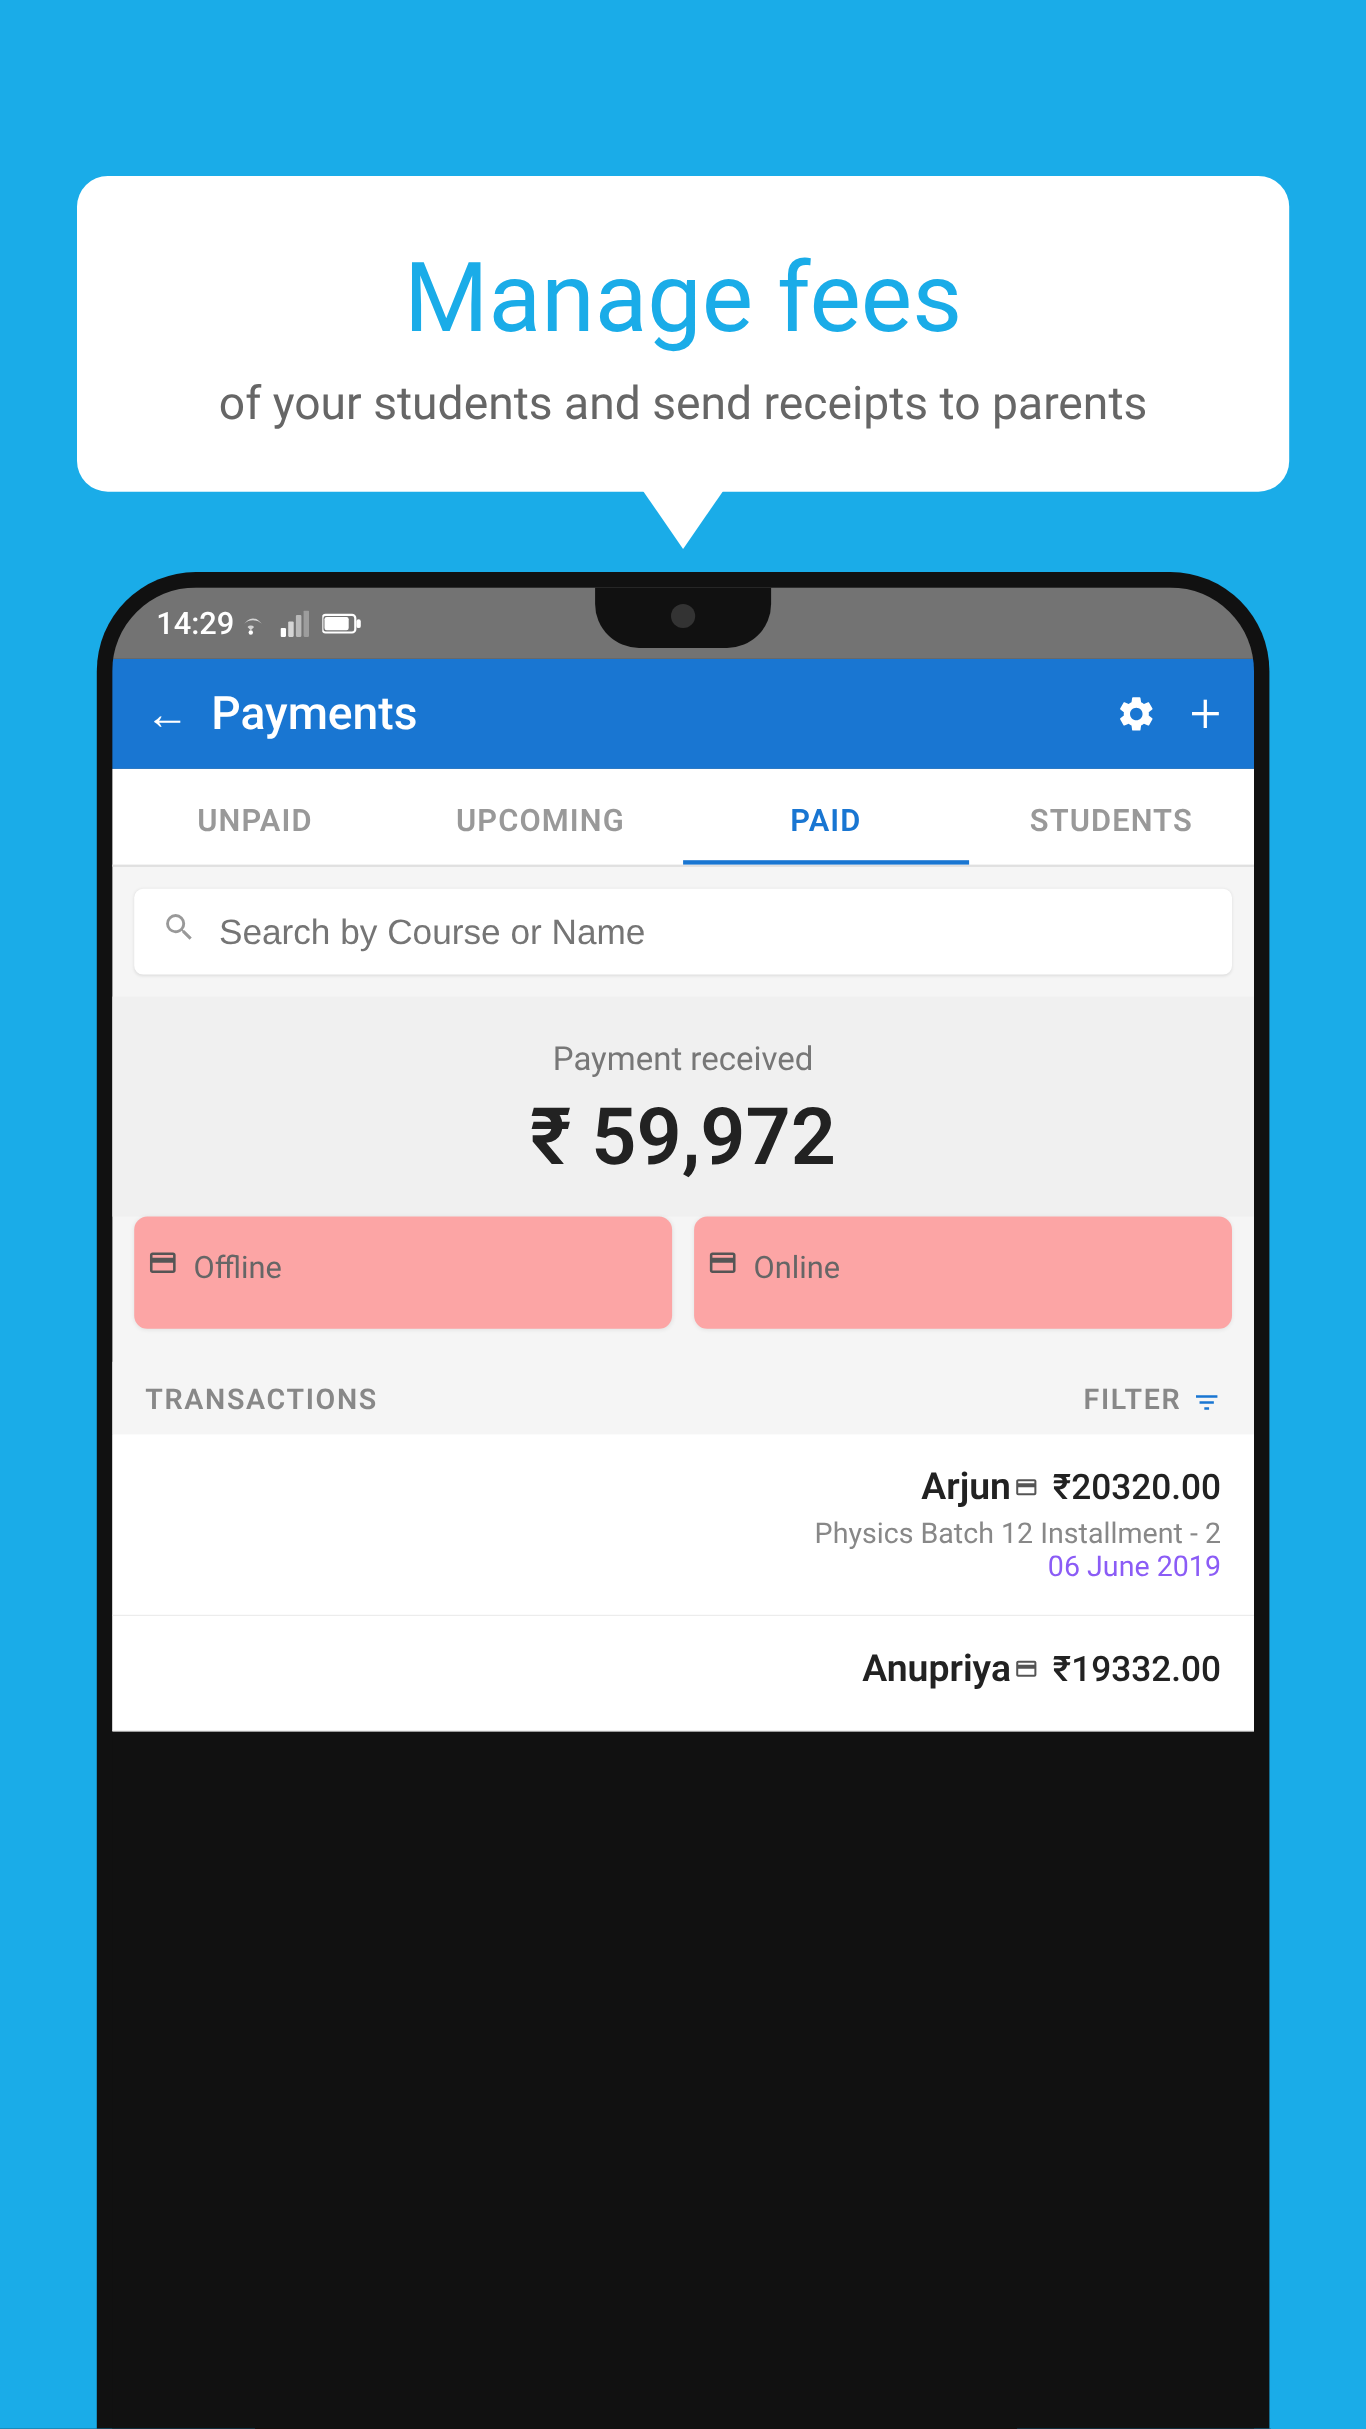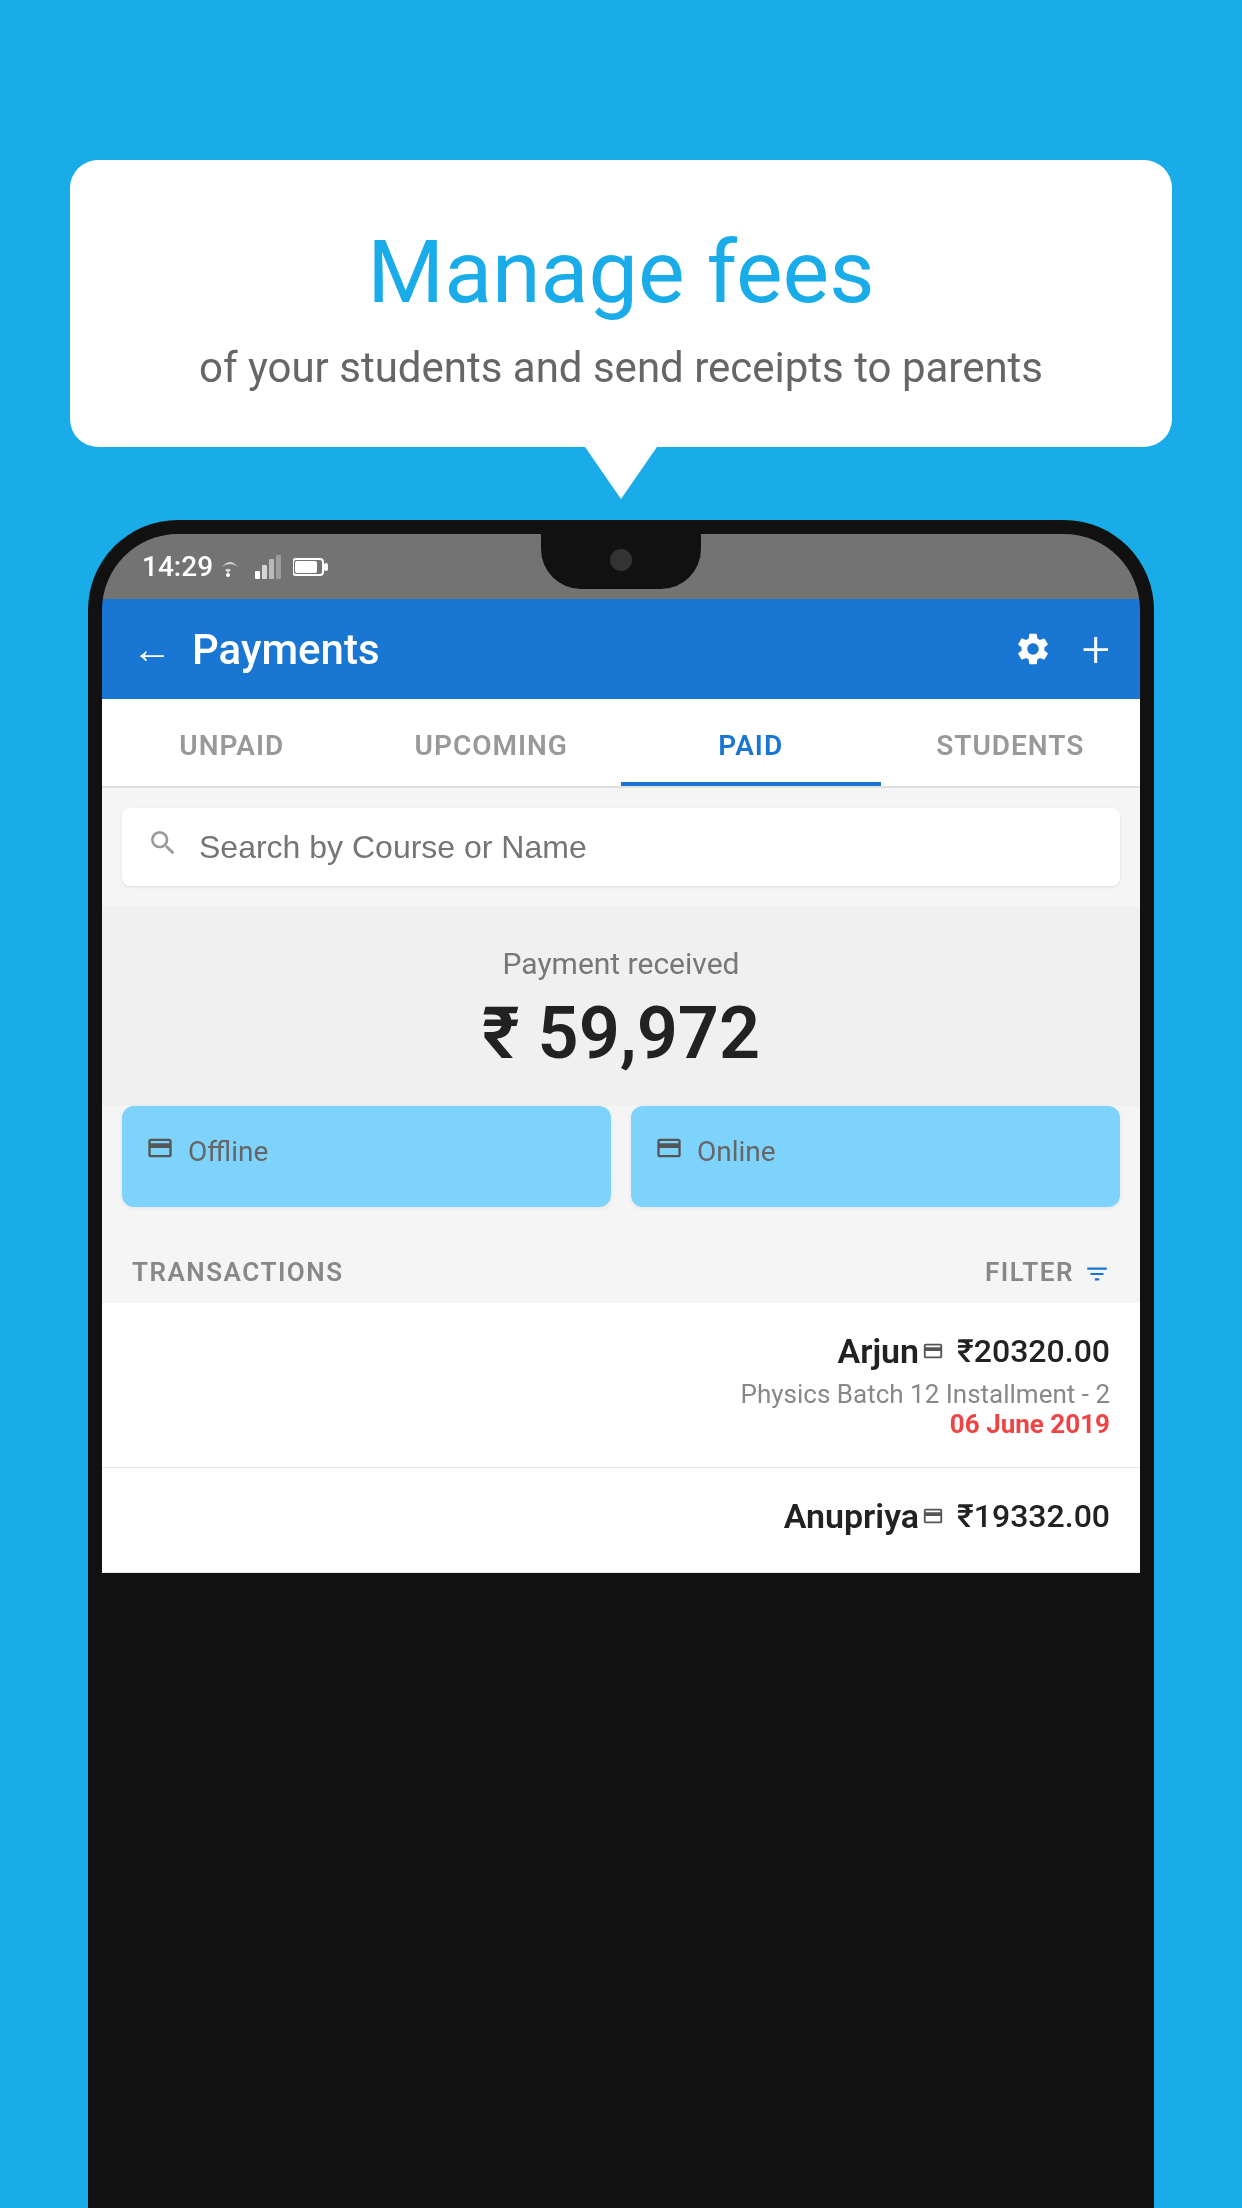--- a/index.html
+++ b/index.html
@@ -232,23 +232,23 @@
     }
 
     .payment-cards {
       display: flex;
       gap: 20px;
       padding: 0 20px 30px;
     }
 
     .payment-card {
       flex: 1;
-      background: #7dd3fc;
+      background: #fca5a5;
       border-radius: 12px;
-      padding: 28px 24px;
+      padding: 28px 12px;
       box-shadow: 0 1px 4px rgba(0,0,0,0.08);
       text-align: center;
     }
 
     .payment-card .card-header {
       display: flex;
       align-items: center;
       gap: 14px;
       margin-bottom: 10px;
     }
@@ -333,22 +333,21 @@
       flex-direction: column;
     }
 
     .transaction-course {
       font-size: 26px;
       color: #888;
     }
 
     .transaction-date {
       font-size: 26px;
-      color: #ef4444;
-      font-weight: bold;
+      color: #8b5cf6;
     }
 
     
     .gear-svg {
       width: 38px;
       height: 38px;
       fill: white;
     }
   </style>
 </head>

